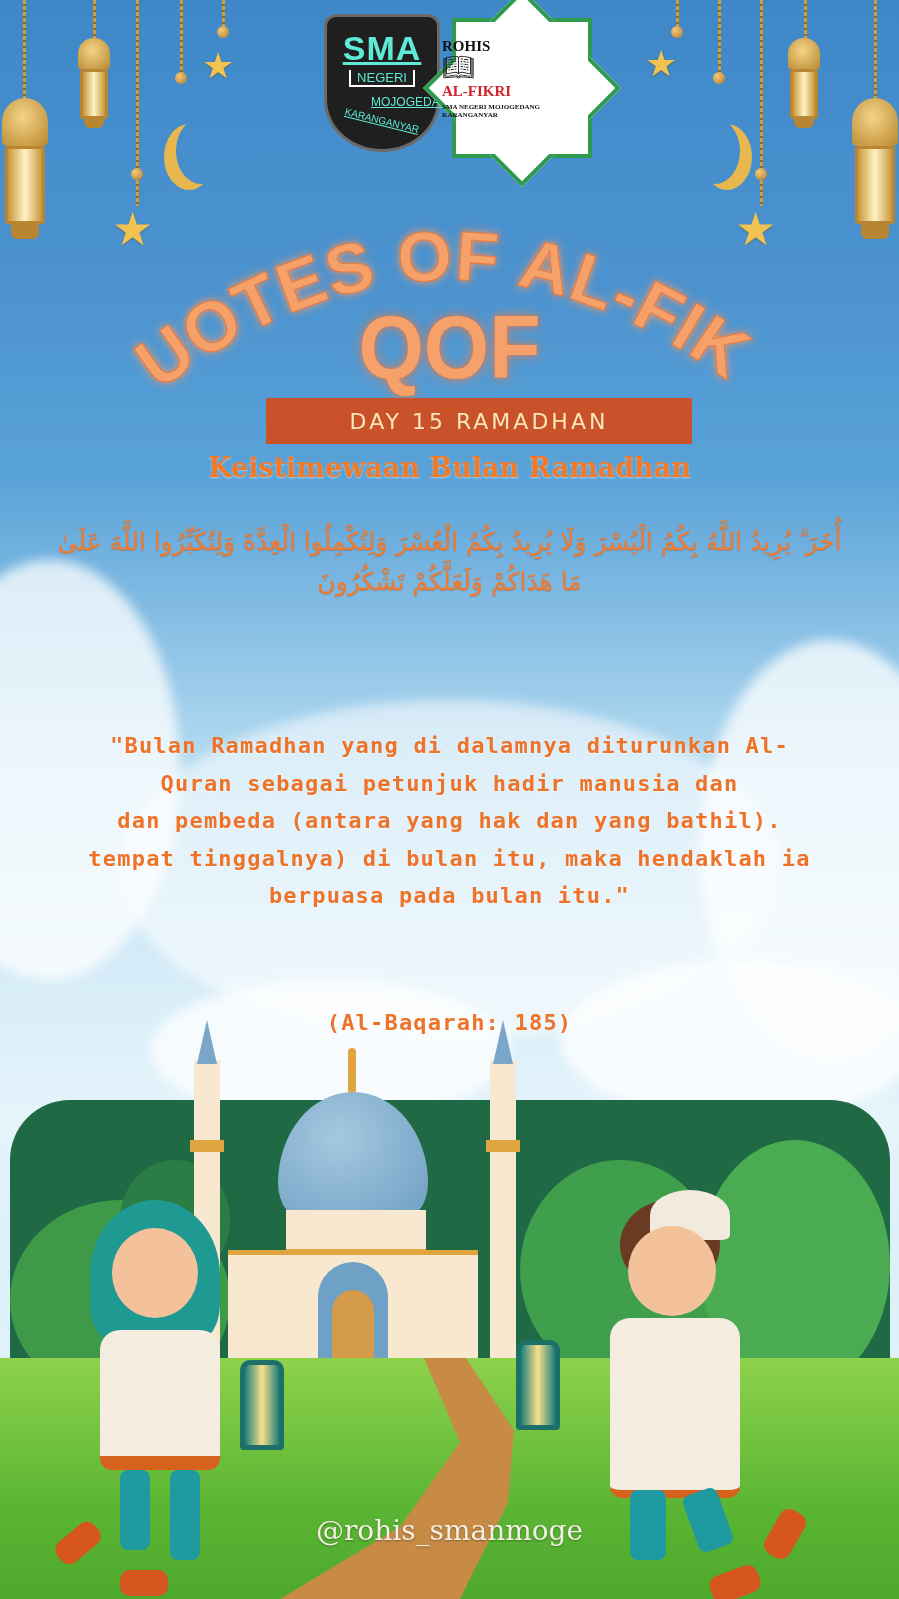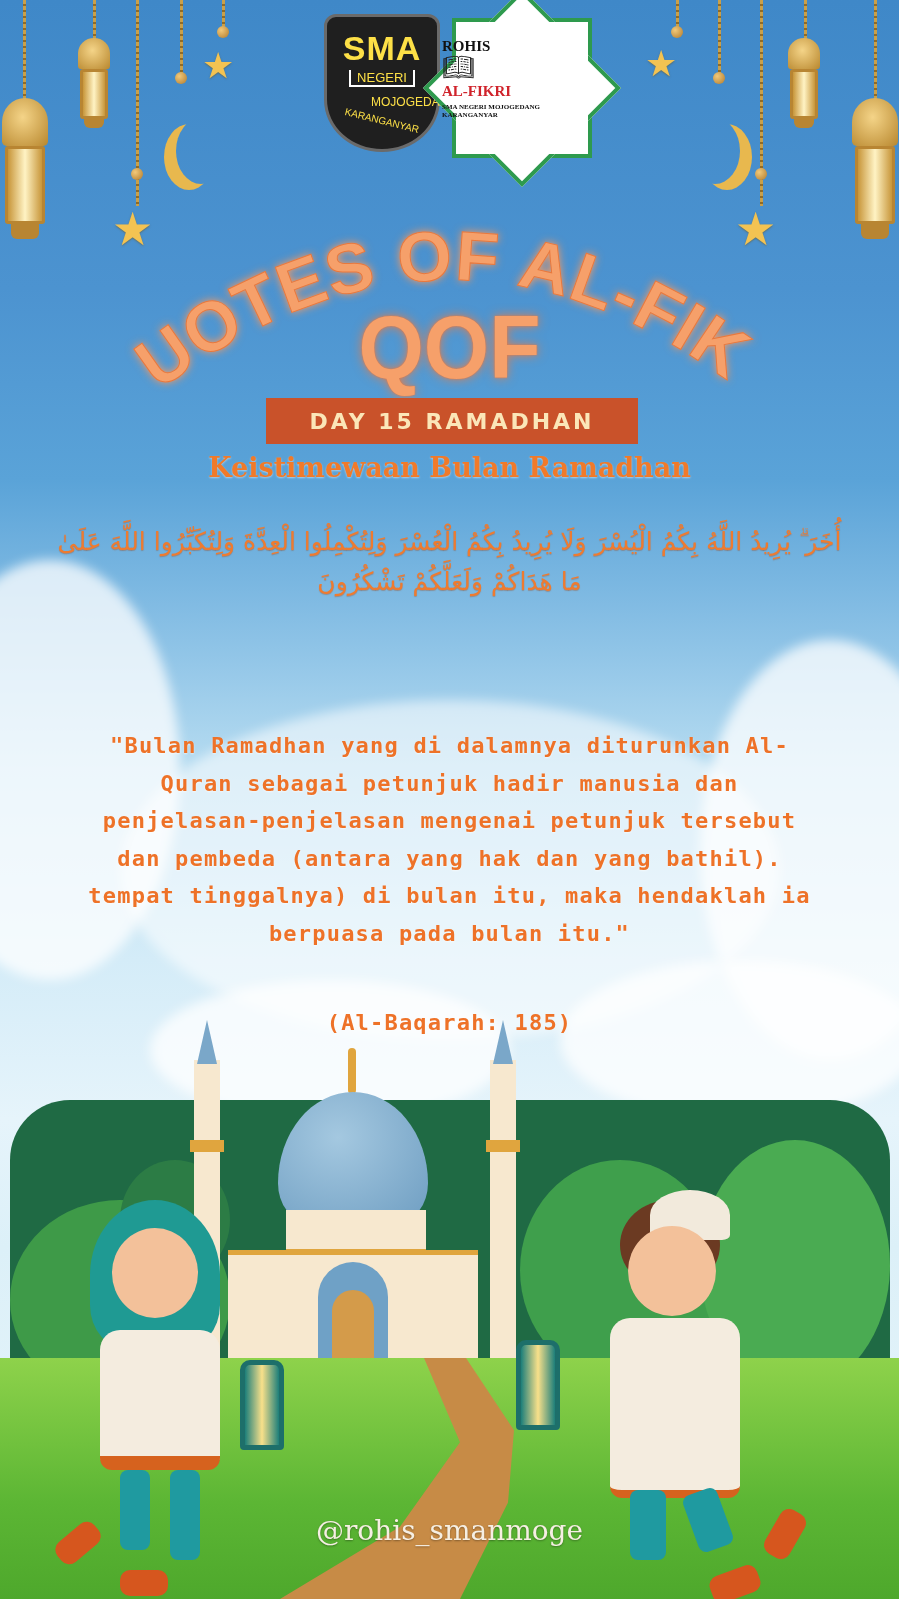--- a/index.html
+++ b/index.html
@@ -21,22 +21,23 @@
   .lantern { position: absolute; }
   .lantern .cap { width: 100%; height: 32%; background: radial-gradient(ellipse at 45% 40%, #f4d488, #b8872e); border-radius: 50% 50% 10% 10%; }
   .lantern .body { width: 86%; margin: 0 auto; height: 52%; background: linear-gradient(90deg, #c8963a, #fff3c4 50%, #c8963a); border: 3px solid #b88532; border-radius: 3px; }
   .lantern .base { width: 60%; margin: 0 auto; height: 10%; background: #b88532; border-radius: 0 0 6px 6px; }
 
   
   .logo-sma {
     position: absolute; left: 324px; top: 14px; width: 116px; height: 138px;
     background: #1f1f1f; border: 3px solid #6a6a6a;
     border-radius: 12px 12px 50% 50% / 12px 12px 38% 38%;
-    color: #fde047; text-align: center;
+    color: #5eead4; text-align: center;
     font-family: "Liberation Sans", sans-serif;
+    text-decoration: underline;
   }
   .logo-sma .big { font-weight: 700; font-size: 34px; margin-top: 12px; letter-spacing: 1px; }
   .logo-sma .negeri { font-size: 13px; display: inline-block; border: 2px solid #fff; border-top: none; padding: 0 6px; margin-top: 2px; }
   .logo-sma .city { font-size: 12px; margin-top: 8px; margin-left: 44px; }
   .logo-sma .region { font-size: 10px; margin-top: 6px; transform: rotate(14deg); }
 
   .logo-rohis { position: absolute; left: 442px; top: 8px; width: 160px; height: 160px; }
   .logo-rohis .star8 { position: absolute; inset: 10px; background: #fff; border: 5px solid #2e9a4e; }
   .logo-rohis .star8.b { transform: rotate(45deg); }
   .logo-rohis .inner { position: absolute; inset: 14px; background: #fff; transform: rotate(45deg); }
@@ -56,23 +57,23 @@
   }
   .qof {
     position: absolute; left: 0; width: 899px; top: 300px; text-align: center;
     font-family: "Liberation Sans", sans-serif; font-weight: 700;
     font-size: 84px; color: #f6a06a;
     text-shadow: 0 0 10px rgba(255,120,50,.8), 0 0 2px #e8793e;
     transform: scaleY(1.05);
   }
 
   .badge {
-    position: absolute; left: 266px; top: 398px; width: 372px; height: 46px;
+    position: absolute; left: 266px; top: 398px; width: 426px; height: 46px;
     background: #c9522a; color: #fbe6b8;
-    font-family: "DejaVu Sans", sans-serif; font-weight: 700;
+    font-family: "DejaVu Sans", sans-serif; font-weight: 400;
     font-size: 22px; letter-spacing: 3px;
     display: flex; align-items: center; justify-content: center;
   }
   .subtitle {
     position: absolute; left: 0; width: 899px; top: 452px; text-align: center;
     font-family: "DejaVu Serif", serif; font-weight: 700;
     font-size: 27px; color: #f07a2a;
     text-shadow: 0 1px 2px rgba(255,255,255,.5);
   }
 
@@ -230,21 +231,20 @@
 <div class="subtitle">Keistimewaan Bulan Ramadhan</div>
 
 <div class="arabic">
   <div>أُخَرَ ۗ يُرِيدُ اللَّهُ بِكُمُ الْيُسْرَ وَلَا يُرِيدُ بِكُمُ الْعُسْرَ وَلِتُكْمِلُوا الْعِدَّةَ وَلِتُكَبِّرُوا اللَّهَ عَلَىٰ</div>
   <div>مَا هَدَاكُمْ وَلَعَلَّكُمْ تَشْكُرُونَ</div>
 </div>
 
 <div class="translation">
   <div>"Bulan Ramadhan yang di dalamnya diturunkan Al-</div>
   <div>Quran sebagai petunjuk hadir manusia dan</div>
-  <div>penjelasan-penjelasan mengenai petunjuk tersebut</div>
   <div>dan pembeda (antara yang hak dan yang bathil).</div>
   <div>tempat tinggalnya) di bulan itu, maka hendaklah ia</div>
   <div>berpuasa pada bulan itu."</div>
 </div>
 
 <div class="scene">
   <div class="trees"></div>
   <div class="bush" style="left:10px;top:160px;width:220px;height:200px;background:#3e9a48;"></div>
   <div class="bush" style="left:520px;top:120px;width:200px;height:220px;background:#3f9f4c;"></div>
   <div class="bush" style="left:700px;top:100px;width:190px;height:250px;background:#4aab52;"></div>

